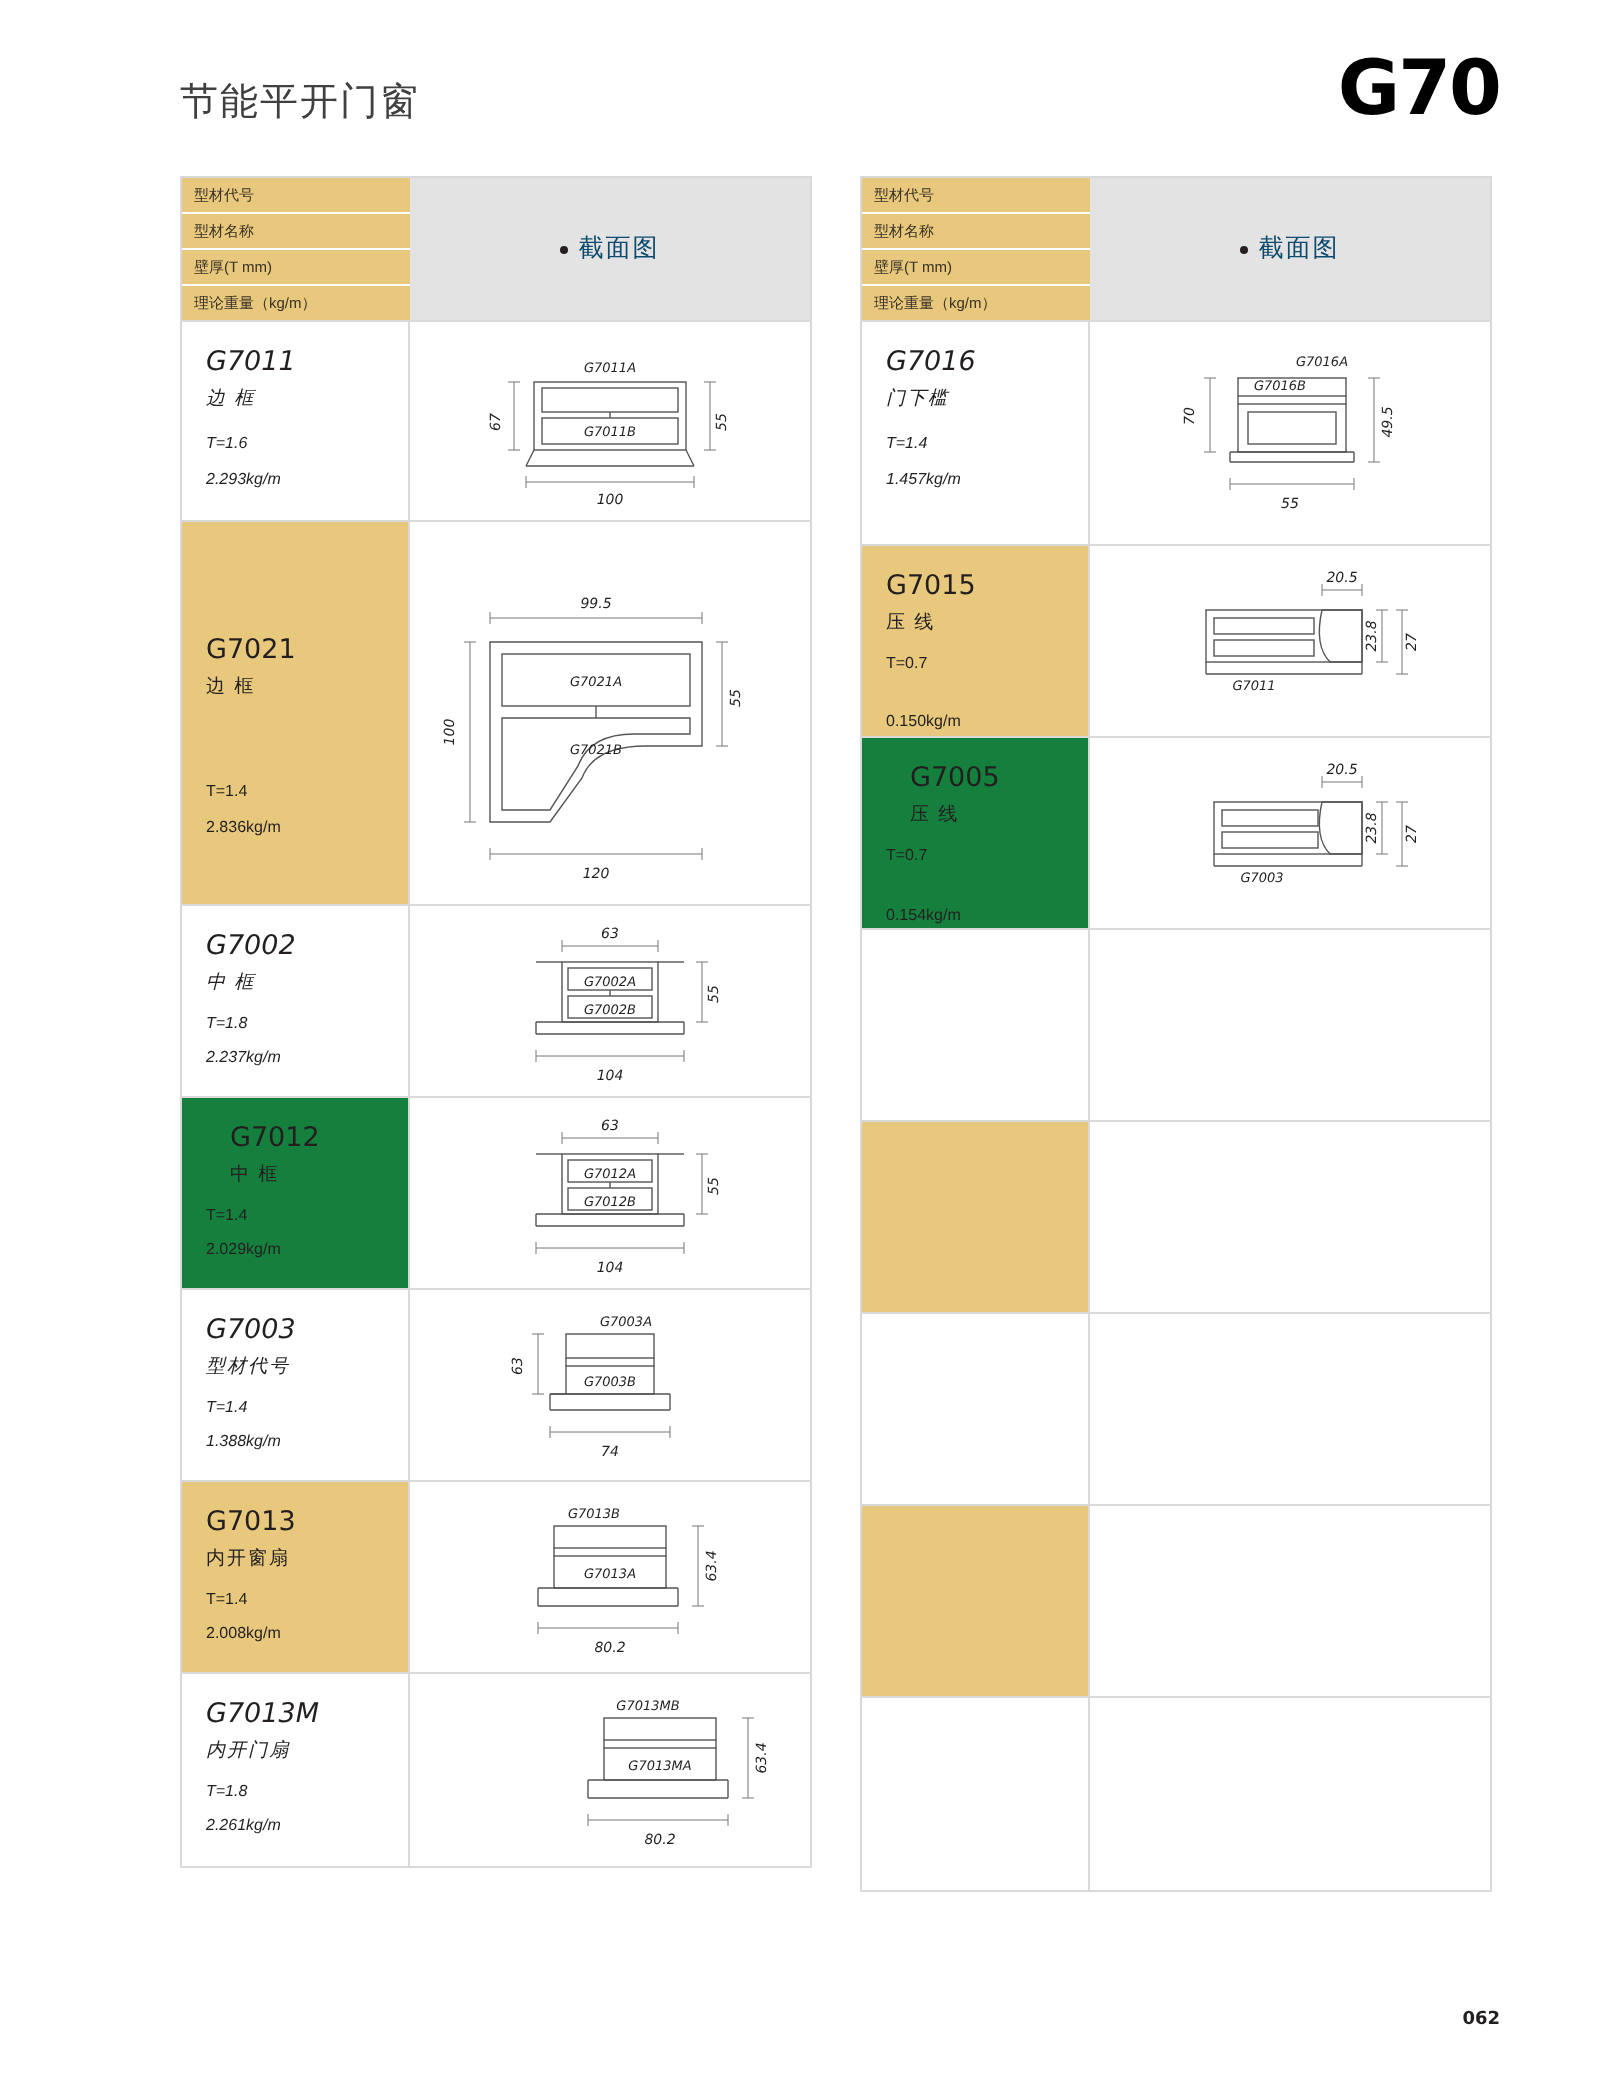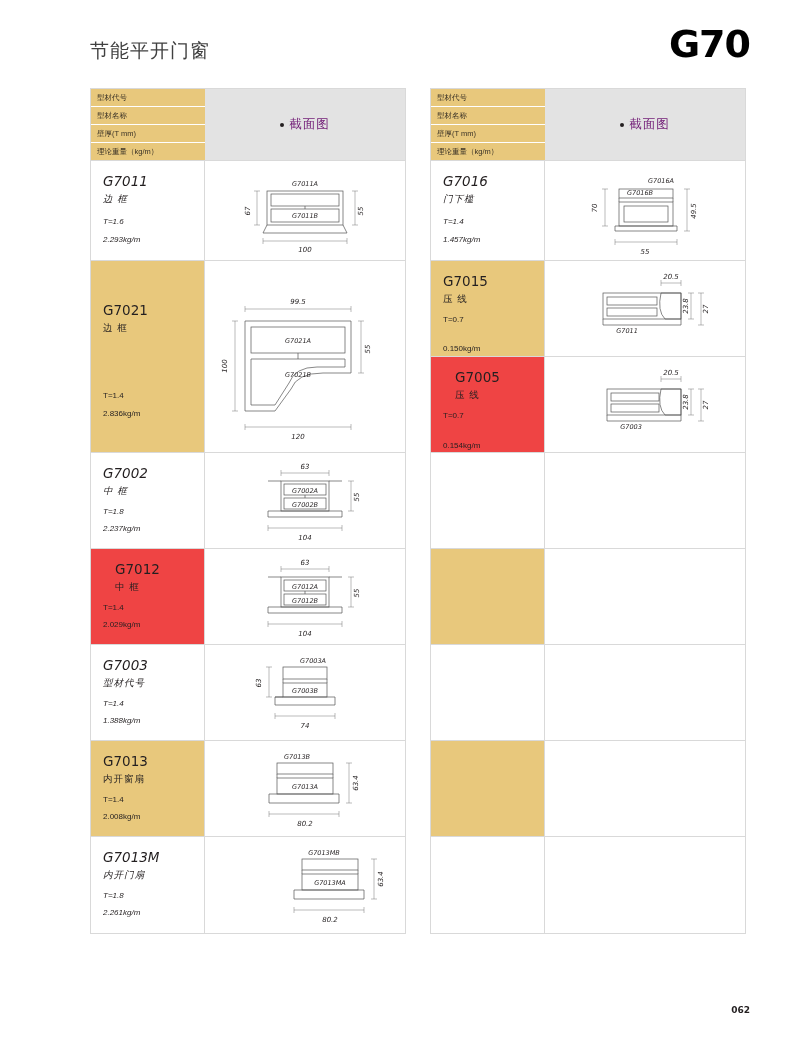--- a/index.html
+++ b/index.html
@@ -75,21 +75,21 @@
     border-bottom: 1px solid #ffffff;
   }
   .legend-labels div:last-child { border-bottom: none; }
   .legend-section {
     flex: 1;
     background: #e3e3e3;
     display: flex;
     align-items: center;
     justify-content: center;
     font-size: 12.5px;
-    color: #701a75;
+    color: #0c4a6e;
     letter-spacing: 1px;
   }
   .legend-section .bullet {
     display: inline-block;
     width: 4px; height: 4px;
     background: #231f20;
     border-radius: 50%;
     margin-right: 5px;
     vertical-align: middle;
   }
@@ -111,21 +111,21 @@
     width: 114px;
     border-right: 1px solid #d9d9d9;
     padding: 12px 0 0 12px;
     position: relative;
   }
   .cell-fig {
     flex: 1;
     position: relative;
   }
   .bg-gold   { background: #e8c87c; }
-  .bg-gray   { background: #ef4444; padding-left: 24px; }
+  .bg-gray   { background: #15803d; padding-left: 24px; }
   .bg-white  { background: #ffffff; font-style: italic; }
 
   .p-code {
     font-size: 13.5px;
     color: #231f20;
     line-height: 1.25;
     font-family: "DejaVu Sans", sans-serif;
   }
   .p-name {
     font-size: 9.5px;
@@ -227,21 +227,21 @@
               <text class="dim-txt" x="158" y="50" text-anchor="middle" transform="rotate(-90 158 50)">55</text>
               <text class="dim-txt" x="45" y="50" text-anchor="middle" transform="rotate(-90 45 50)">67</text>
               <text class="dim-txt" x="100" y="91" text-anchor="middle">100</text>
             </svg>
           </div>
         </div>
       </div>
 
       <div class="row" style="height:192px">
         <div class="cell-info bg-gold">
-          <div class="p-code" style="margin-top:29px">G7021</div>
+          <div class="p-code" style="margin-top:44px">G7021</div>
           <div class="p-name">边 框</div>
           <div class="p-t" style="top:130px">T=1.4</div>
           <div class="p-w" style="top:148px">2.836kg/m</div>
         </div>
         <div class="cell-fig bg-white">
           <div class="fig">
             <svg width="201" height="192" viewBox="0 0 201 192">
               <g stroke="#555" fill="none" stroke-width="0.7">
                 <path d="M40 60 L146 60 L146 112 L118 112 Q92 112 86 128 L70 150 L40 150 Z"></path>
                 <rect x="46" y="66" width="94" height="26"></rect>
@@ -483,21 +483,21 @@
         <div>理论重量（kg/m）</div>
       </div>
       <div class="legend-section">
         <span class="bullet"></span>
           <span>截面图</span>
       </div>
     </div>
 
     <div class="tbl">
 
-      <div class="row" style="height:100px">
+      <div class="row" style="height:112px">
         <div class="cell-info bg-white">
           <div class="p-code">G7016</div>
           <div class="p-name">门下槛</div>
           <div class="p-t" style="top:56px">T=1.4</div>
           <div class="p-w" style="top:74px">1.457kg/m</div>
         </div>
         <div class="cell-fig bg-white">
           <div class="fig">
             <svg width="201" height="100" viewBox="0 0 201 100">
               <g stroke="#555" fill="none" stroke-width="0.7">

